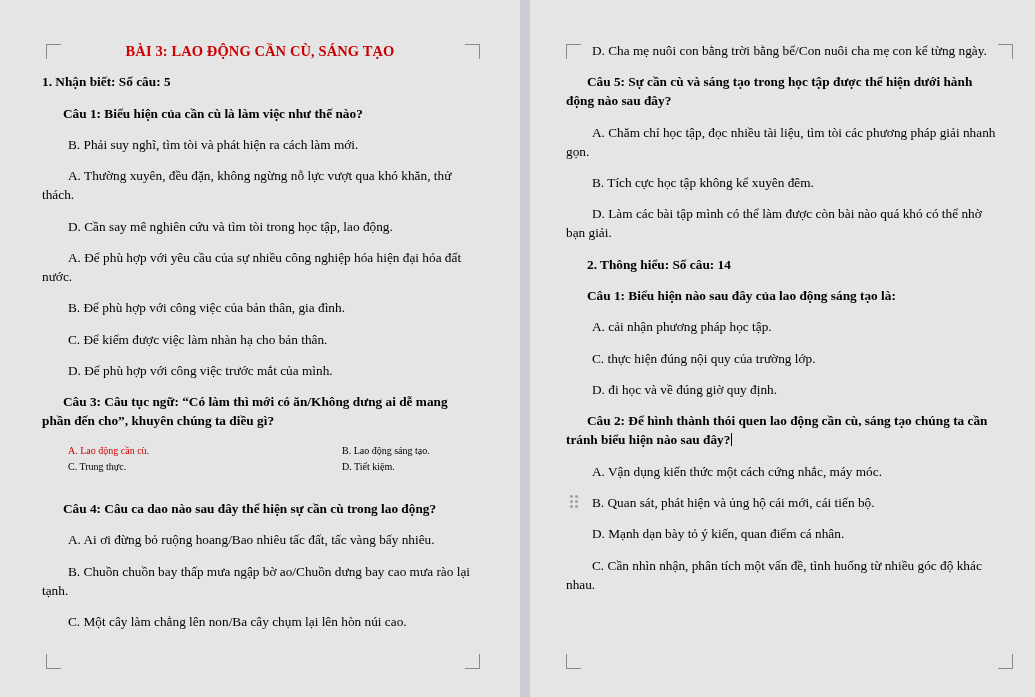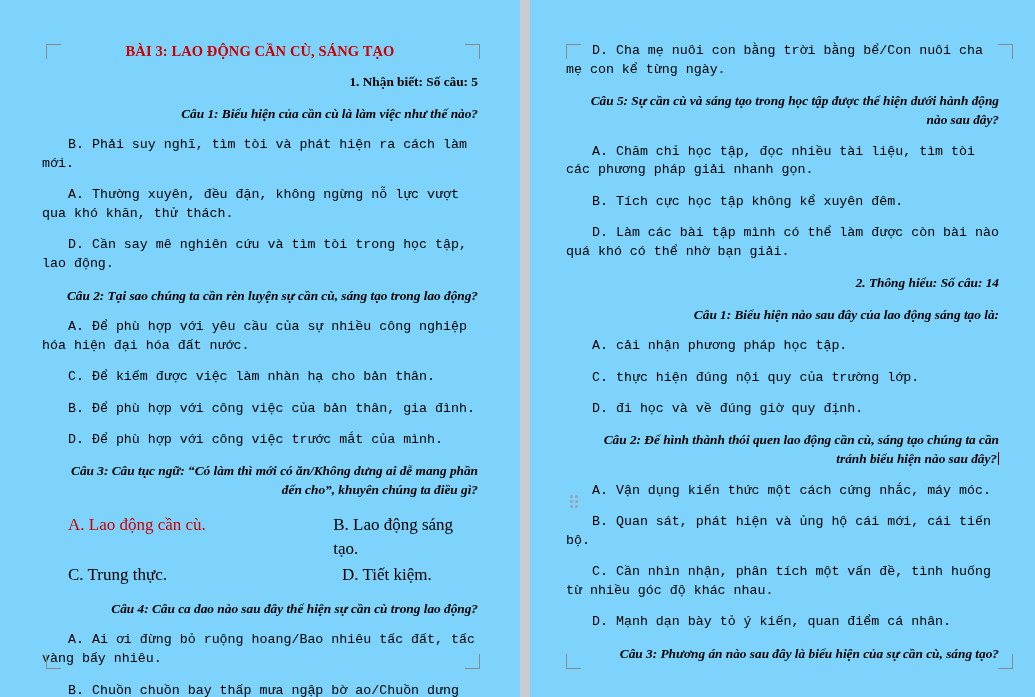--- a/index.html
+++ b/index.html
@@ -16,21 +16,21 @@
   .page-wrap {
     position: relative;
     width: 1035px;
     height: 697px;
     display: flex;
   }
   .page {
     position: relative;
     box-sizing: border-box;
     height: 697px;
-    background: #7dd3fc;
+    background: #e5e5e5;
   }
   .page-left {
     width: 520px;
     padding: 42px 42px 0 42px;
   }
   .page-gap {
     width: 10px;
     height: 697px;
     background: #c9ccd1;
   }
@@ -69,28 +69,28 @@
     margin: 0 0 13px 0;
     line-height: 1.25;
   }
   p.line {
     margin: 0 0 12.5px 0;
     font-size: 13.3px;
     line-height: 1.42;
     color: #000000;
   }
   .red { color: #cc0000; }
-  .bold { font-weight: bold; text-align: right; }
-  .indent { text-indent: 21px; font-style: italic; }
-  .indent2 { text-indent: 26px; font-family: Liberation Mono, monospace; }
+  .bold { font-weight: bold; }
+  .indent { text-indent: 21px; }
+  .indent2 { text-indent: 26px; }
   .two-col-row {
     display: flex;
     justify-content: flex-start;
     margin: 0 0 2px 0;
-    font-size: 17px;
+    font-size: 10px;
     line-height: 1.42;
   }
   .two-col-row .col-a { width: 300px; text-indent: 26px; }
   .two-col-row .col-b { width: auto; }
 
   
   .drag-handle {
     position: absolute;
     left: 570px;
     top: 495px;
@@ -130,32 +130,31 @@
 
     <p class="doc-title">BÀI 3: LAO ĐỘNG CẦN CÙ, SÁNG TẠO</p>
 
     <p class="line bold red">1. Nhận biết: Số câu: 5</p>
 
     <p class="line bold indent">Câu 1: Biểu hiện của cần cù là làm việc như thế nào?</p>
     <p class="line indent2">B. Phải suy nghĩ, tìm tòi và phát hiện ra cách làm mới.</p>
     <p class="line red indent2">A. Thường xuyên, đều đặn, không ngừng nỗ lực vượt qua khó khăn, thử thách.</p>
     <p class="line indent2">D. Cần say mê nghiên cứu và tìm tòi trong học tập, lao động.</p>
 
-    <p class="line bold indent">Câu 2: Tại sao chúng ta cần rèn luyện sự cần cù, sáng tạo trong lao động?</p>
     <p class="line red indent2">A. Để phù hợp với yêu cầu của sự nhiều công nghiệp hóa hiện đại hóa đất nước.</p>
+    <p class="line indent2">B. Để phù hợp với công việc của bản thân, gia đình.</p>
     <p class="line indent2">C. Để kiếm được việc làm nhàn hạ cho bản thân.</p>
-    <p class="line indent2">B. Để phù hợp với công việc của bản thân, gia đình.</p>
     <p class="line indent2">D. Để phù hợp với công việc trước mắt của mình.</p>
 
     <p class="line bold indent">Câu 3: Câu tục ngữ: “Có làm thì mới có ăn/Không dưng ai dễ mang phần đến cho”, khuyên chúng ta điều gì?</p>
     <div class="two-col-row">
       <span class="col-a red">A. Lao động cần cù.</span>
       <span class="col-b">B. Lao động sáng tạo.</span>
     </div>
-    <div class="two-col-row" style="margin-bottom:13px;">
+    <div class="two-col-row" style="margin-bottom:26px;">
       <span class="col-a">C. Trung thực.</span>
       <span class="col-b">D. Tiết kiệm.</span>
     </div>
 
     <p class="line bold indent">Câu 4: Câu ca dao nào sau đây thể hiện sự cần cù trong lao động?</p>
     <p class="line red indent2">A. Ai ơi đừng bỏ ruộng hoang/Bao nhiêu tấc đất, tấc vàng bấy nhiêu.</p>
     <p class="line indent2">B. Chuồn chuồn bay thấp mưa ngập bờ ao/Chuồn dưng bay cao mưa rào lại tạnh.</p>
     <p class="line indent2">C. Một cây làm chẳng lên non/Ba cây chụm lại lên hòn núi cao.</p>
   </div>
 
@@ -177,24 +176,23 @@
     <p class="line bold red indent">2. Thông hiểu: Số câu: 14</p>
 
     <p class="line bold indent">Câu 1: Biểu hiện nào sau đây của lao động sáng tạo là:</p>
     <p class="line red indent2">A. cải nhận phương pháp học tập.</p>
     <p class="line indent2">C. thực hiện đúng nội quy của trường lớp.</p>
     <p class="line indent2">D. đi học và về đúng giờ quy định.</p>
 
     <p class="line bold indent"><span>Câu 2: Để hình thành thói quen lao động cần cù, sáng tạo chúng ta cần tránh biểu hiện nào sau đây?</span><span class="caret"></span></p>
     <p class="line red indent2">A. Vận dụng kiến thức một cách cứng nhắc, máy móc.</p>
     <p class="line indent2">B. Quan sát, phát hiện và ủng hộ cái mới, cái tiến bộ.</p>
+    <p class="line indent2">D. Mạnh dạn bày tỏ ý kiến, quan điểm cá nhân.</p>
     <p class="line indent2">C. Cần nhìn nhận, phân tích một vấn đề, tình huống từ nhiều góc độ khác nhau.</p>
-    <p class="line indent2">D. Mạnh dạn bày tỏ ý kiến, quan điểm cá nhân.</p>
-
-    <p class="line bold indent">Câu 3: Phương án nào sau đây là biểu hiện của sự cần cù, sáng tạo?</p>
+
   </div>
 
   <div class="drag-handle">
     <i></i>
     <i></i>
     <i></i>
     <i></i>
     <i></i>
     <i></i>
   </div>

